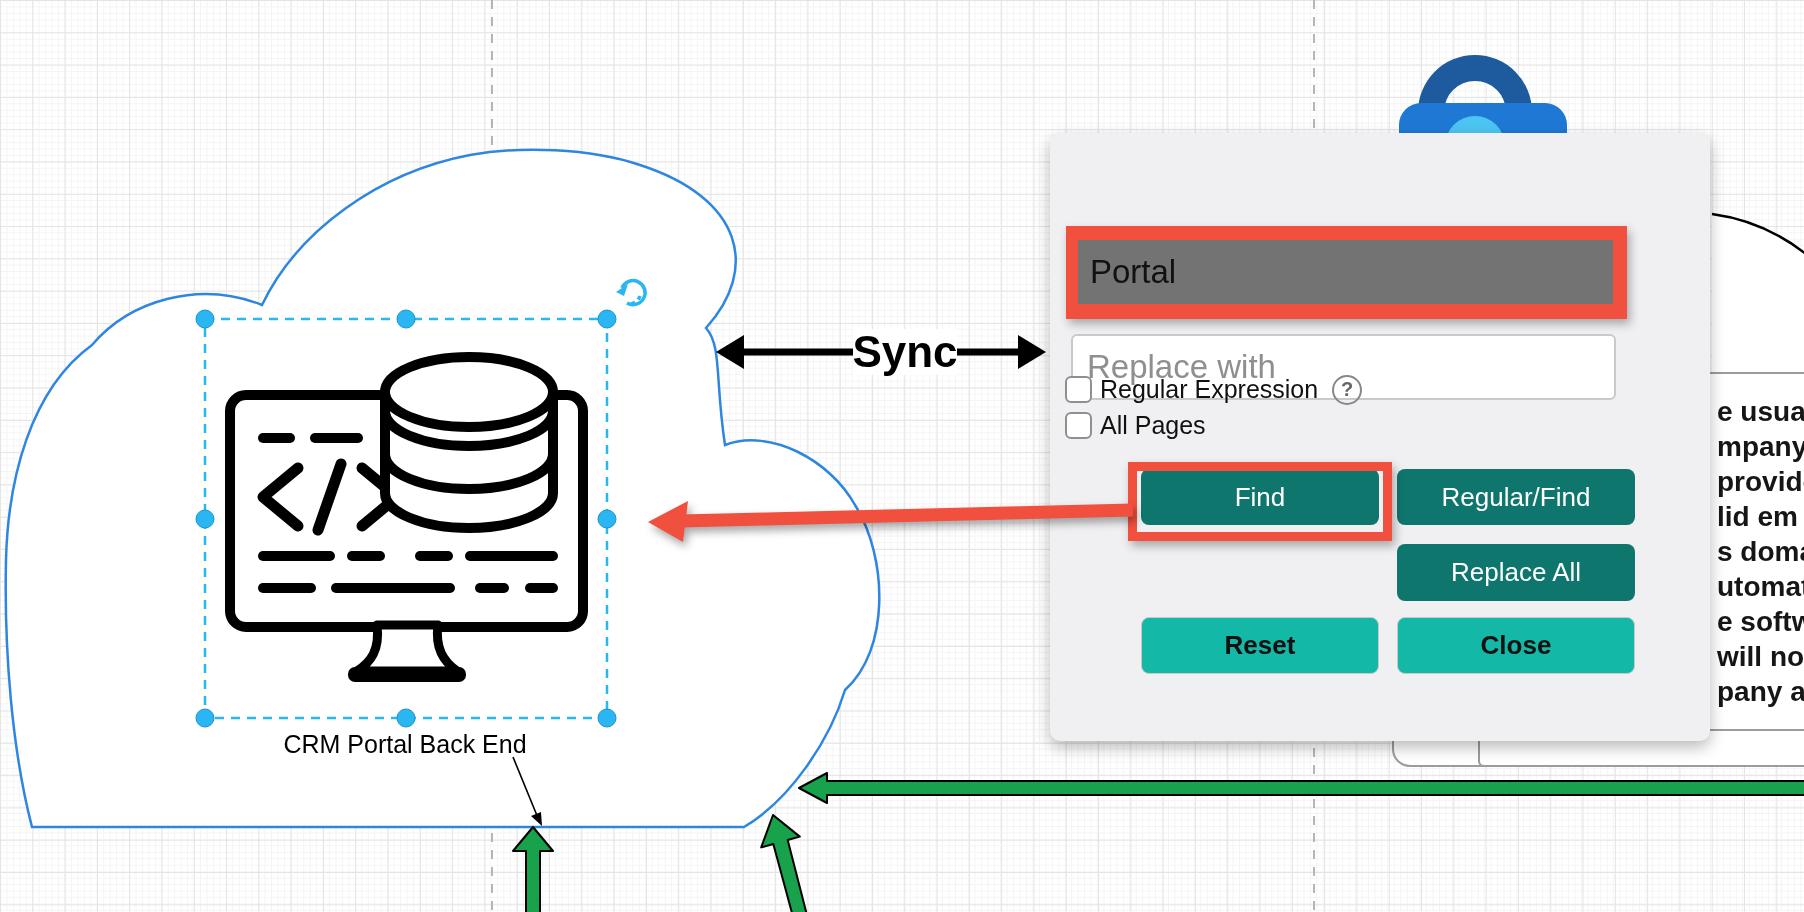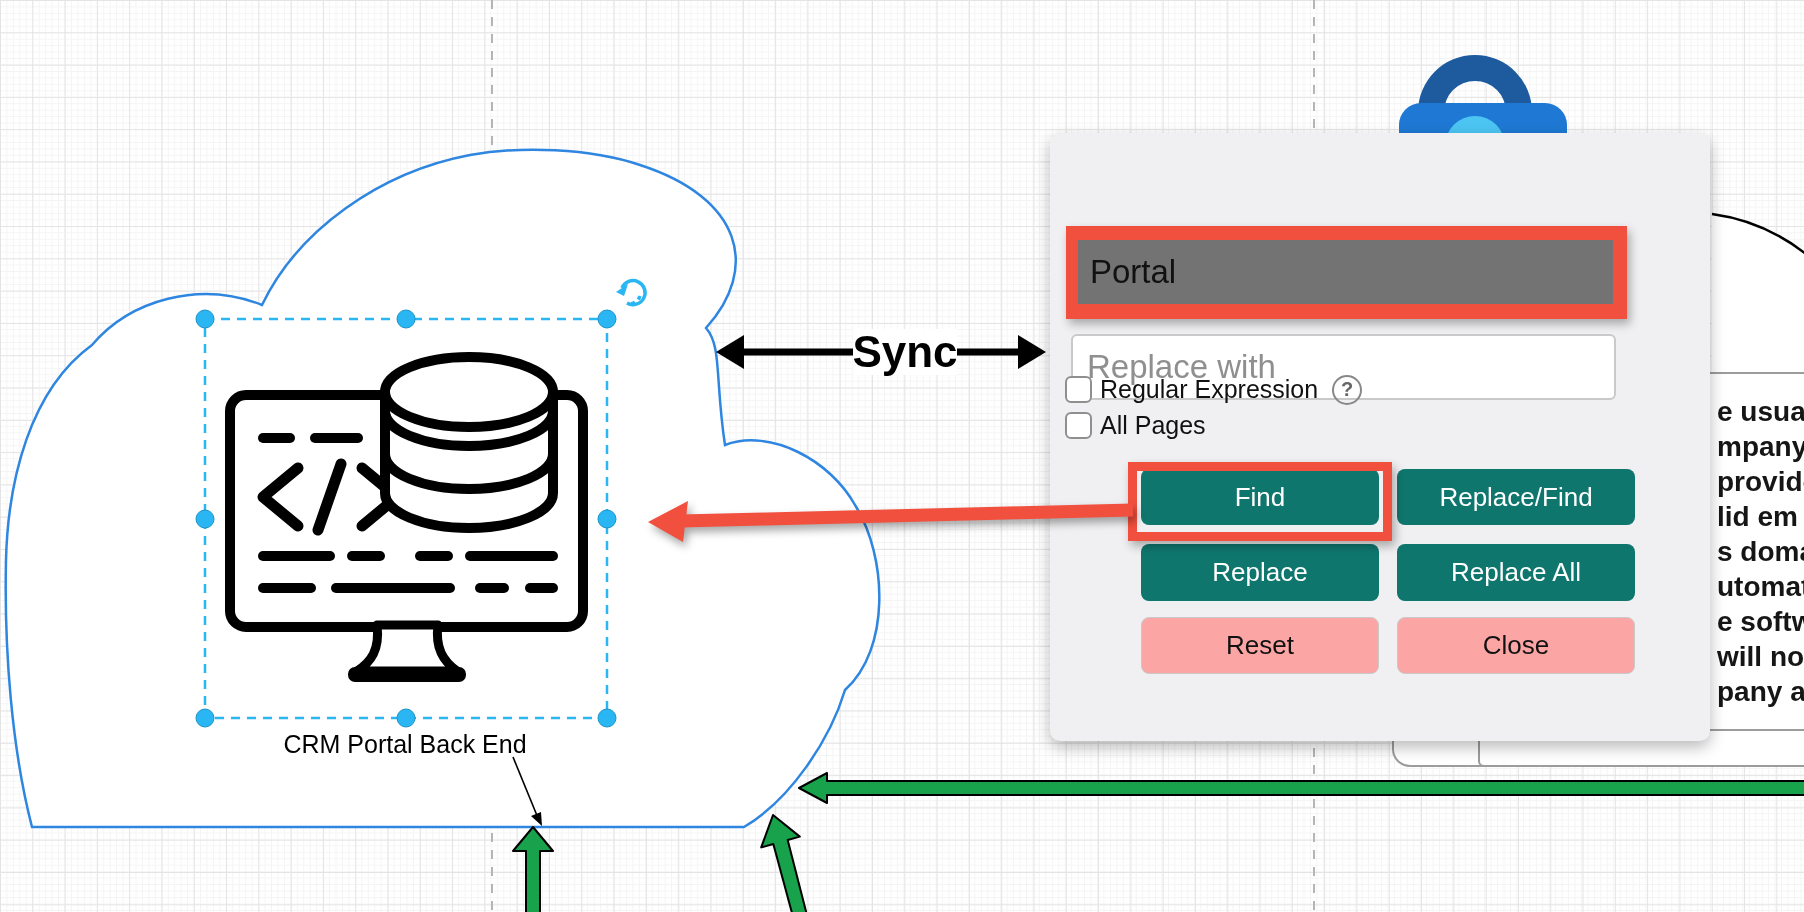--- a/index.html
+++ b/index.html
@@ -39,21 +39,21 @@
     box-sizing:border-box;outline:none;}
   .replace-input::placeholder{color:#8f8f8f;opacity:1;}
   .cb-row{position:absolute;left:15px;height:27px;display:flex;align-items:center;}
   .cb-row input{appearance:none;-webkit-appearance:none;width:27px;height:27px;margin:0 8px 0 0;
     border:2px solid #8f8f8f;border-radius:6px;background:#fff;box-sizing:border-box;}
   .cb-label{font-size:25px;color:#111;}
   .help-circle{display:inline-flex;align-items:center;justify-content:center;width:30px;height:30px;
     border:2.5px solid #888;border-radius:50%;color:#666;font-size:20px;font-weight:bold;margin-left:14px;box-sizing:border-box;}
   .btn{position:absolute;width:238px;border-radius:8px;font-family:inherit;font-size:26px;cursor:pointer;}
   .btn-blue{background:#0f766e;border:none;color:#fff;}
-  .btn-gray{background:#fca5a5;border:1.5px solid #c9c9c9;color:#111;}
+  .btn-gray{background:#14b8a6;border:1.5px solid #c9c9c9;color:#111;font-weight:bold;}
   .col1{left:91px;} .col2{left:347px;}
   .row1{top:336px;height:56px;} .row2{top:411px;height:57px;} .row3{top:484px;height:57px;}
   .find-highlight{position:absolute;left:78px;top:329px;width:264px;height:79px;border:9px solid #f2503e;
     box-sizing:border-box;box-shadow:3px 5px 9px rgba(0,0,0,.30);pointer-events:none;}
   #overlay{position:absolute;left:0;top:0;z-index:20;pointer-events:none;}
   .redshadow{filter:drop-shadow(3px 5px 4px rgba(0,0,0,.35));}
   svg text{font-family:"Liberation Sans","DejaVu Sans",sans-serif;}
 </style>
 </head>
 <body>
@@ -187,22 +187,21 @@
       <input type="checkbox" style="">
       <span class="cb-label">Regular Expression</span>
       <span class="help-circle">?</span>
     </div>
     <div class="cb-row" style="top:279px;">
       <input type="checkbox" style="">
       <span class="cb-label">All Pages</span>
     </div>
 
     <button class="btn btn-blue col1 row1">Find</button>
-    <button class="btn btn-blue col2 row1">Replace/Find</button>
-    <button class="btn btn-blue col1 row2">Replace</button>
+    <button class="btn btn-blue col2 row1">Regular/Find</button>
     <button class="btn btn-blue col2 row2">Replace All</button>
     <button class="btn btn-gray col1 row3">Reset</button>
     <button class="btn btn-gray col2 row3">Close</button>
 
     <div class="find-highlight"></div>
   </div>
 
   <svg id="overlay" width="1804" height="912" viewBox="0 0 1804 912">
     <g class="redshadow">
       <line x1="1133" y1="510" x2="680" y2="521" stroke="#f2503e" stroke-width="13"></line>

